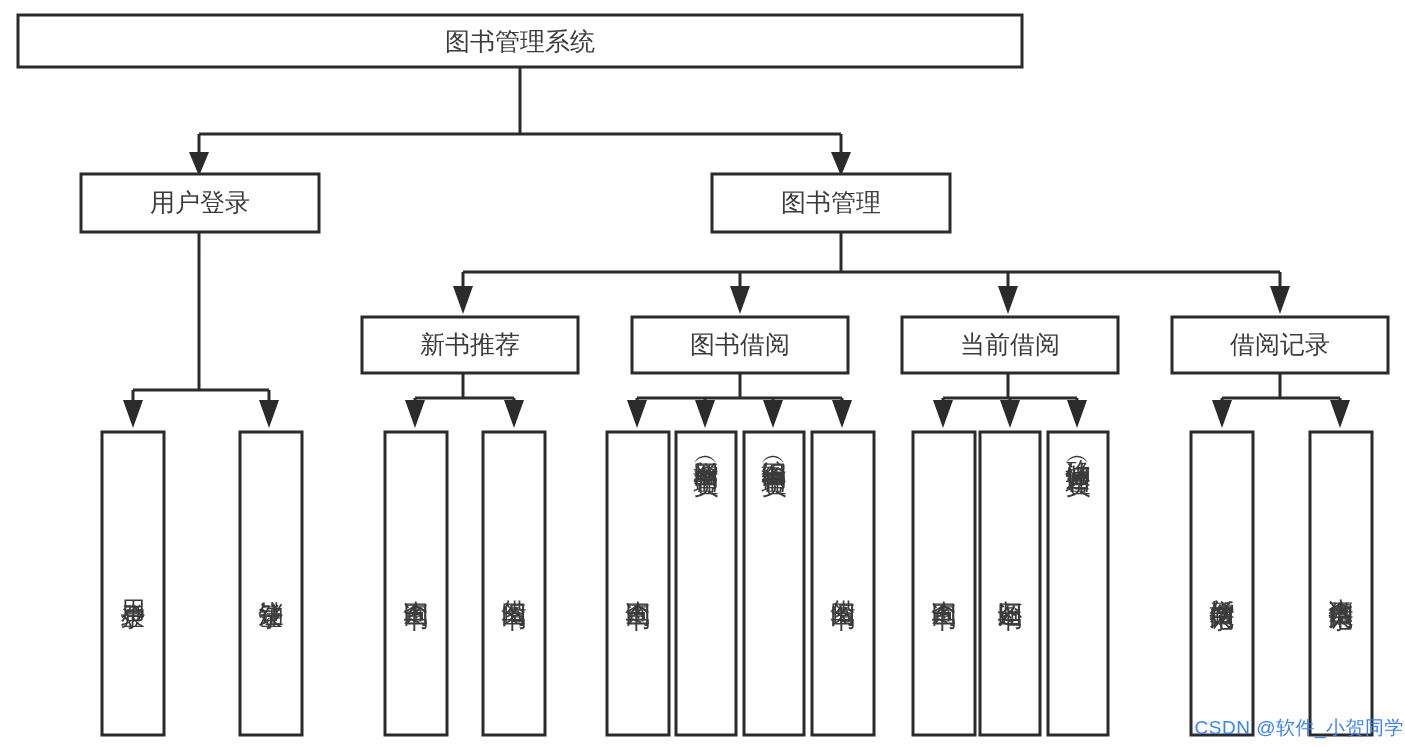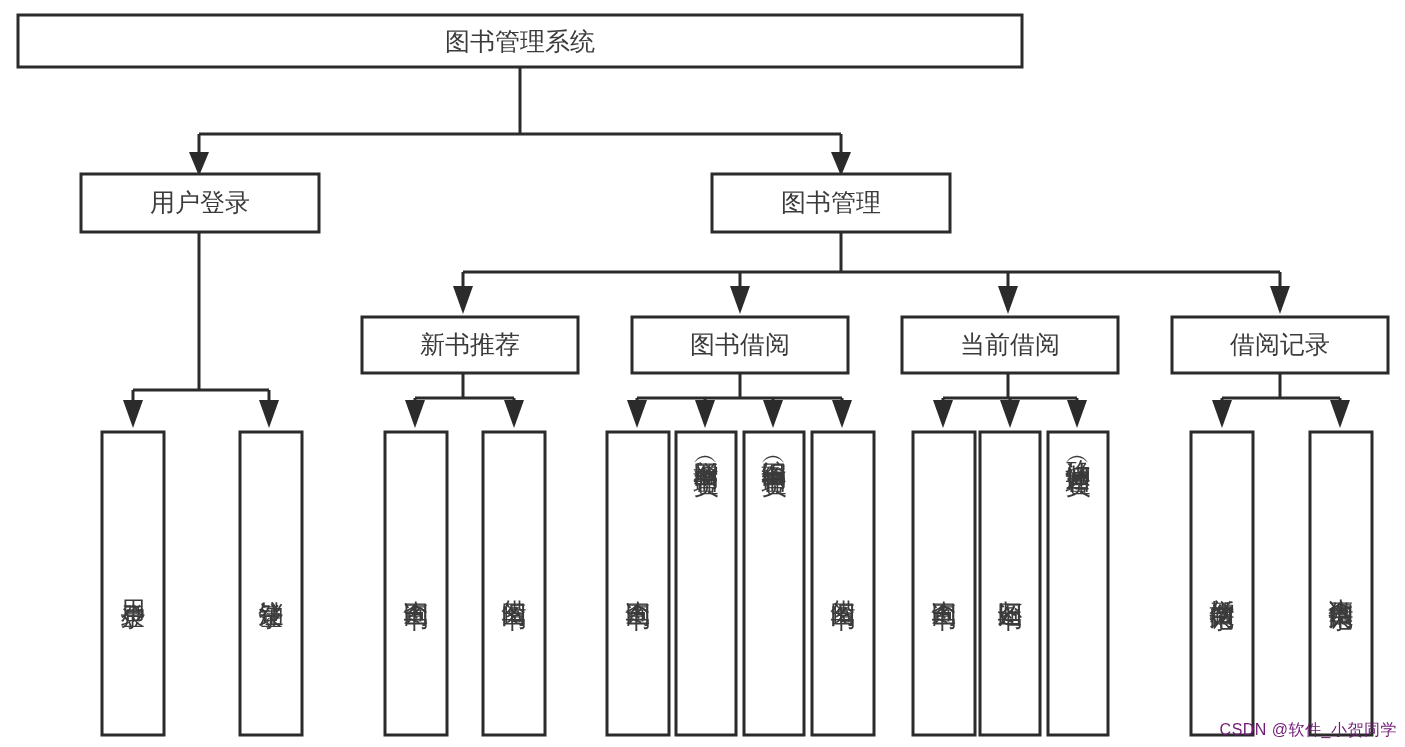--- a/index.html
+++ b/index.html
@@ -62,25 +62,25 @@
     font-family: "Liberation Sans", "DejaVu Sans", sans-serif;
     font-size: 25px;
     line-height: 1.08;
     color: #3b3b3b;
     letter-spacing: 2px;
     text-align: center;
     white-space: nowrap;
   }
   .watermark {
     position: absolute;
-    right: 8px;
+    right: 1px;
     bottom: 6px;
     font-family: "Liberation Sans", "DejaVu Sans", sans-serif;
-    font-size: 16px;
-    color: #701a75;
+    font-size: 19px;
+    color: #3b82f6;
     letter-spacing: 0.5px;
     white-space: nowrap;
     pointer-events: none;
   }
 </style>
 </head>
 <body>
 
 <div id="diagram-root">
 

